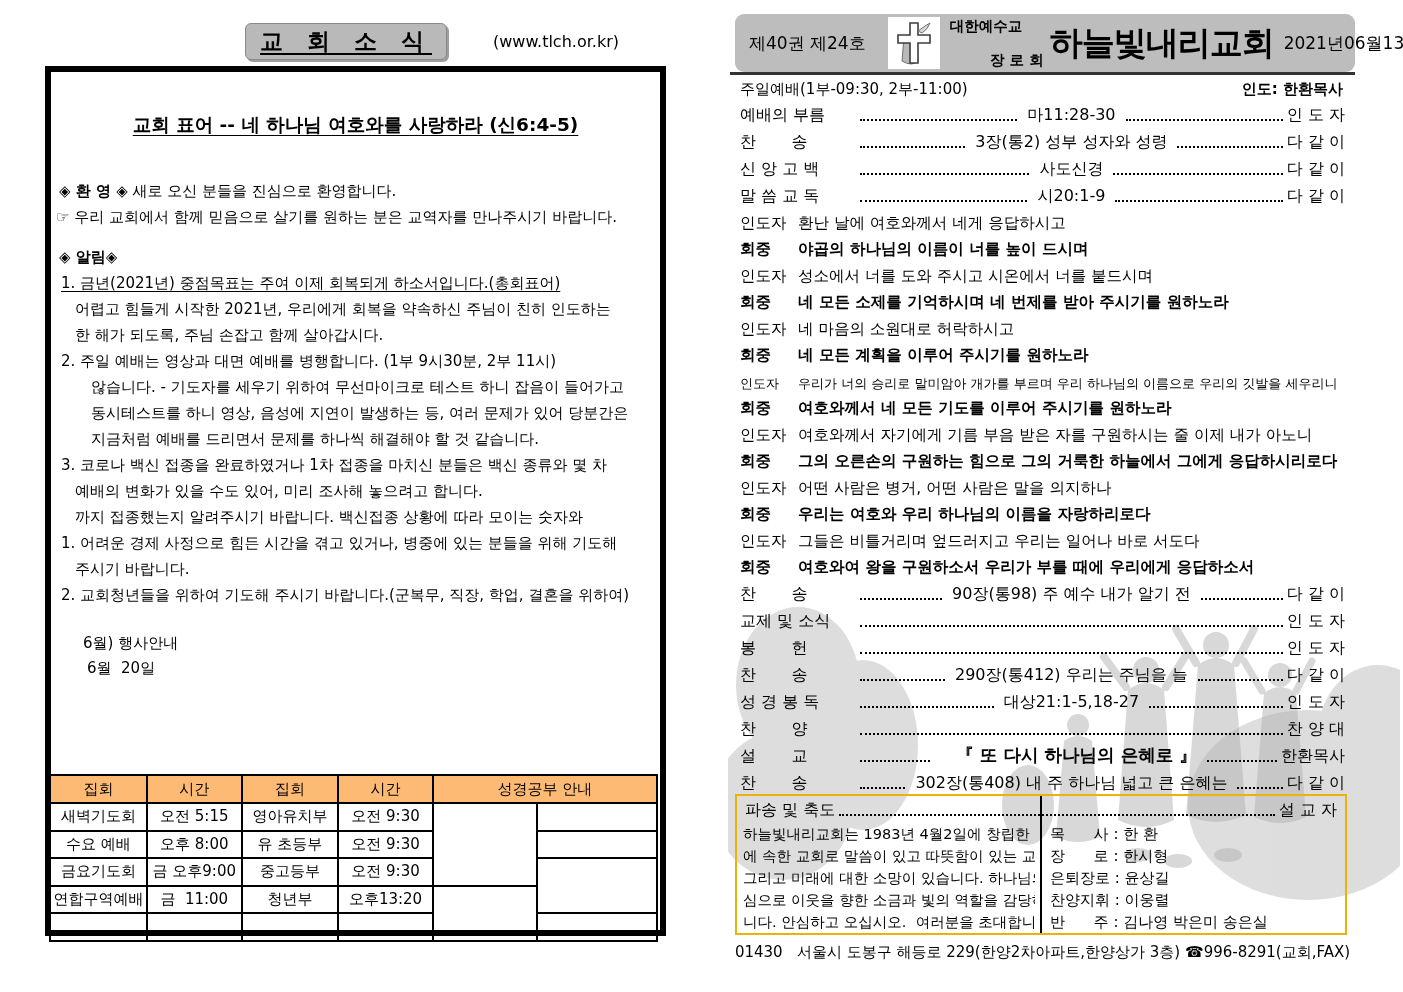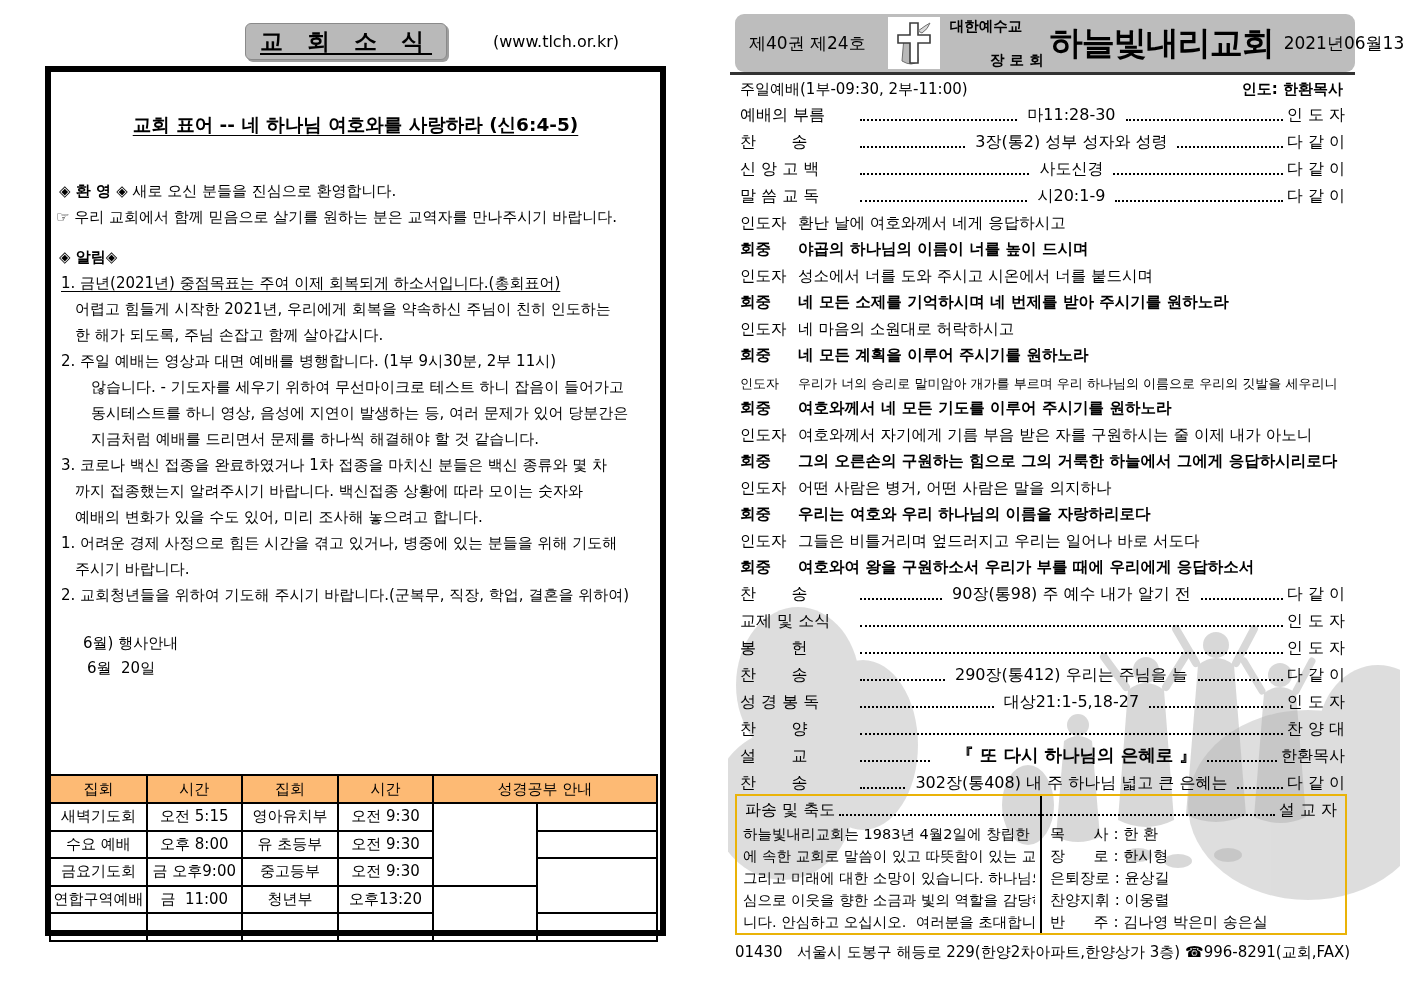--- a/index.html
+++ b/index.html
@@ -116,22 +116,22 @@
       <div class="line sec-head nhead">◈ 알림◈</div>
       <div id="notice-lines">
           <div class="line ind0 ul">1. 금년(2021년) 중점목표는 주여 이제 회복되게 하소서입니다.(총회표어)</div>
           <div class="line ind1">어렵고 힘들게 시작한 2021년, 우리에게 회복을 약속하신 주님이 친히 인도하는</div>
           <div class="line ind1">한 해가 되도록, 주님 손잡고 함께 살아갑시다.</div>
           <div class="line ind0">2. 주일 예배는 영상과 대면 예배를 병행합니다. (1부 9시30분, 2부 11시)</div>
           <div class="line ind2">않습니다. - 기도자를 세우기 위하여 무선마이크로 테스트 하니 잡음이 들어가고</div>
           <div class="line ind2">동시테스트를 하니 영상, 음성에 지연이 발생하는 등, 여러 문제가 있어 당분간은</div>
           <div class="line ind2">지금처럼 예배를 드리면서 문제를 하나씩 해결해야 할 것 같습니다.</div>
           <div class="line ind0">3. 코로나 백신 접종을 완료하였거나 1차 접종을 마치신 분들은 백신 종류와 몇 차</div>
+          <div class="line ind1">예배의 변화가 있을 수도 있어, 미리 조사해 놓으려고 합니다.</div>
           <div class="line ind1">까지 접종했는지 알려주시기 바랍니다. 백신접종 상황에 따라 모이는 숫자와</div>
-          <div class="line ind1">예배의 변화가 있을 수도 있어, 미리 조사해 놓으려고 합니다.</div>
         </div>
 
       <div id="member-lines">
           <div class="line ind0">1. 어려운 경제 사정으로 힘든 시간을 겪고 있거나, 병중에 있는 분들을 위해 기도해</div>
           <div class="line ind1">주시기 바랍니다.</div>
           <div class="line ind0">2. 교회청년들을 위하여 기도해 주시기 바랍니다.(군복무, 직장, 학업, 결혼을 위하여)</div>
         </div>
 
       <div class="line events">6월) 행사안내</div>
       <div id="event-dates">

